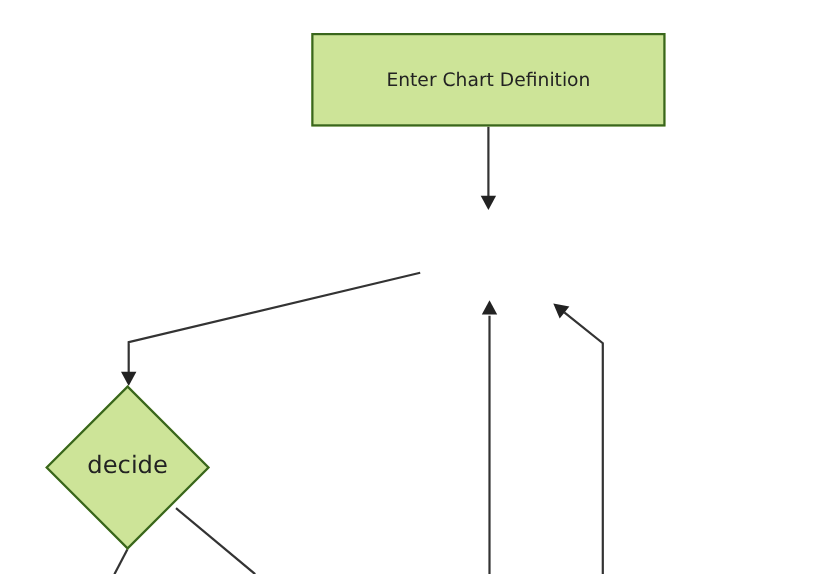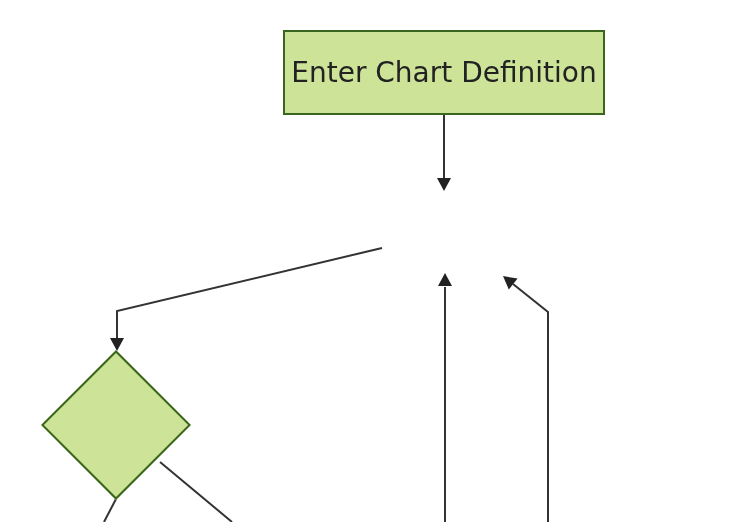--- a/index.html
+++ b/index.html
@@ -32,21 +32,21 @@
     stroke: none;
   }
   .node {
     position: absolute;
     display: flex;
     align-items: center;
     justify-content: center;
     background: #cde498;
     border: 2px solid #39661c;
     color: #222222;
-    font-size: 28px;
+    font-size: 17px;
     text-align: center;
     box-sizing: border-box;
   }
   .node-rect {
     left: 283px; top: 30px;
     width: 322px; height: 85px;
   }
   .node-rounded {
     left: 381px; top: 191px;
     width: 128px; height: 80px;
@@ -93,14 +93,15 @@
 
     <path d="M160 462 L232 522" stroke="#333333"></path>
   </svg>
 
   <div class="node node-rect">
     <span>Enter Chart Definition</span>
   </div>
 
 
   <div class="diamond-shape"></div>
+  <div class="diamond-label">decide</div>
 
 </div>
 
 </body></html>

